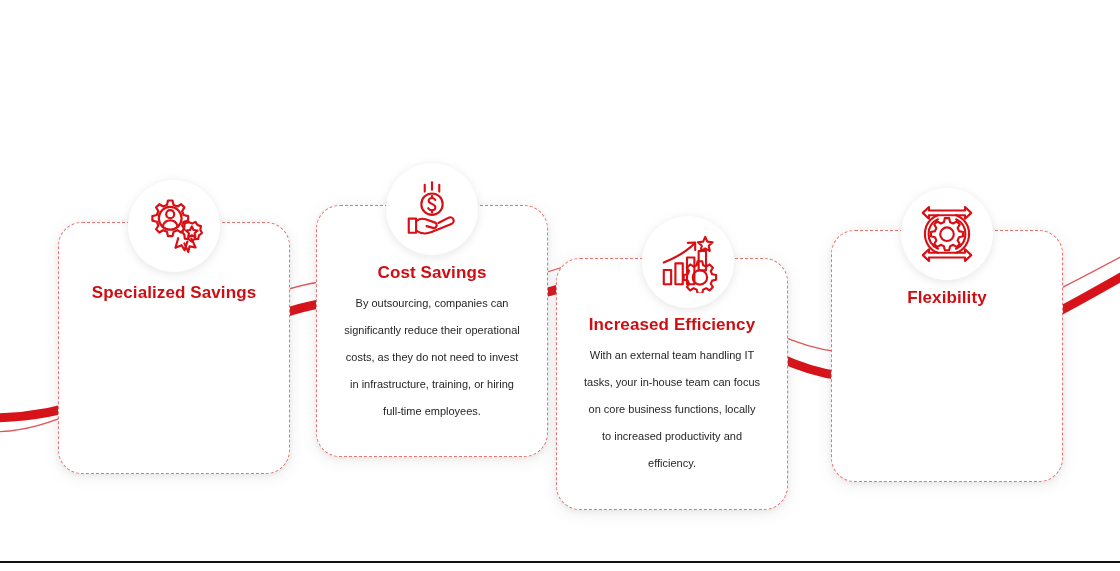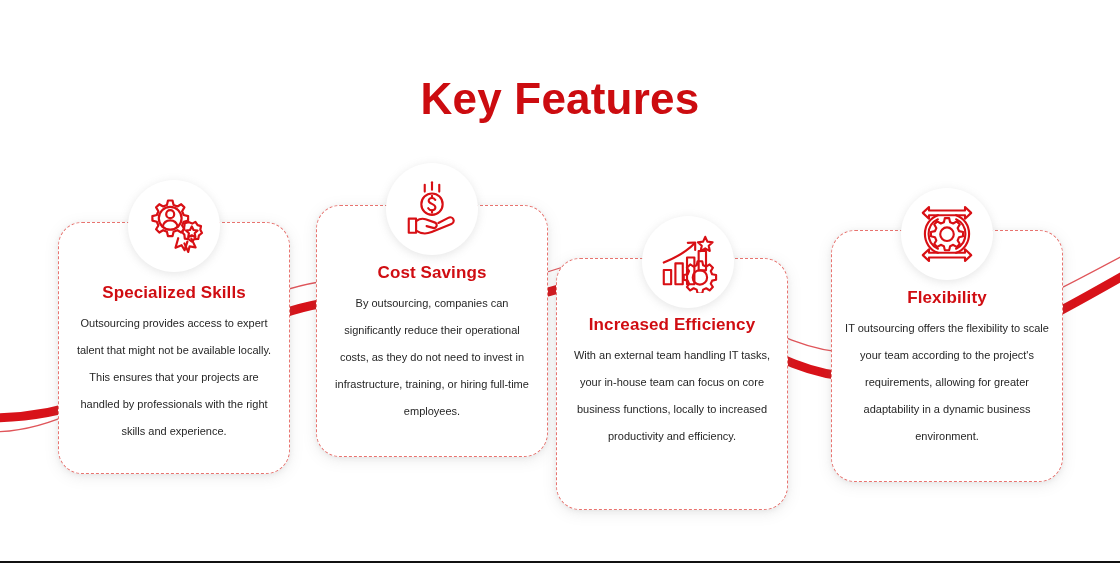--- a/index.html
+++ b/index.html
@@ -49,21 +49,21 @@
     border: 1.4px dashed #e8736f;
     border-radius: 24px;
     box-shadow: 0 3px 14px rgba(130,130,130,0.16),
                 0 1px 4px rgba(130,130,130,0.10);
     z-index: 4;
   }
 
   .card-inner {
     position: absolute;
     left: 0; right: 0;
-    padding: 0 12px;
+    padding: 0 26px;
     text-align: center;
   }
 
   .card-title {
     color: #d00d12;
     font-size: 17px;
     font-weight: bold;
     margin-bottom: 7px;
     letter-spacing: 0.1px;
     white-space: nowrap;
@@ -106,26 +106,24 @@
 
 <div id="stage">
 
   <svg id="ribbon-layer" viewBox="0 0 1120 571" preserveAspectRatio="none">
 
     <path d="M -10 432 C 90 432 150 352 260 300 C 360 253 470 300 560 268 C 660 233 760 360 860 352 C 960 344 1040 300 1130 252" fill="none" stroke="#e0555a" stroke-width="1.3"></path>
 
     <path d="M -10 418 C 90 418 152 374 262 322 C 362 275 470 318 562 288 C 664 255 762 384 862 376 C 962 368 1042 322 1130 272" fill="none" stroke="#d81219" stroke-width="9" stroke-linecap="butt"></path>
   </svg>
 
-  <div id="page-title">Key Features</div>
 
   <div class="card" style="left:58px; top:222px; width:232px; height:252px;">
     <div class="card-inner" style="top:60px;">
-      <div class="card-title">Specialized Skills</div>
-      <div class="card-body">Outsourcing provides access to expert talent that might not be available locally. This ensures that your projects are handled by professionals with the right skills and experience.</div>
+      <div class="card-title">Specialized Savings</div>
     </div>
   </div>
   <div class="icon-badge" style="left:128px; top:180px;">
     <svg width="64" height="64" viewBox="0 0 64 64" fill="none" stroke="#d80f14" stroke-width="2.2" stroke-linejoin="round" stroke-linecap="round">
 
       <path d="M26 6.5 L30.5 6.5 L31.6 10.9 L35.4 12.5 L39.2 10.2 L42.4 13.4 L40.1 17.2 L41.7 21 L46.1 22.1 L46.1 26.6
                L41.7 27.7 L40.1 31.5 L42.4 35.3 L39.2 38.5 L35.4 36.2 L31.6 37.8 L30.5 42.2 L26 42.2 L24.9 37.8
                L21.1 36.2 L17.3 38.5 L14.1 35.3 L16.4 31.5 L14.8 27.7 L10.4 26.6 L10.4 22.1 L14.8 21 L16.4 17.2
                L14.1 13.4 L17.3 10.2 L21.1 12.5 L24.9 10.9 Z"></path>
 
@@ -197,21 +195,20 @@
                L61 45.5 L61 50.3 L56.9 51.2 L55.5 54.4 L57.7 57.9 L54.3 61.3 L50.8 59.1 L47.6 60.5
                L46.7 64.6 L41.9 64.6 L41 60.5 L37.8 59.1 L34.3 61.3 L30.9 57.9 L33.1 54.4 L31.7 51.2
                L27.6 50.3 L27.6 45.5 L31.7 44.6 L33.1 41.4 L30.9 37.9 L34.3 34.5 L37.8 36.7 L41 35.3 Z"></path>
       <circle cx="44.3" cy="47.9" r="7.4"></circle>
     </svg>
   </div>
 
   <div class="card" style="left:831px; top:230px; width:232px; height:252px;">
     <div class="card-inner" style="top:57px;">
       <div class="card-title">Flexibility</div>
-      <div class="card-body">IT outsourcing offers the flexibility to scale your team according to the project's requirements, allowing for greater adaptability in a dynamic business environment.</div>
     </div>
   </div>
   <div class="icon-badge" style="left:901px; top:188px;">
     <svg width="62" height="62" viewBox="0 0 64 64" fill="none" stroke="#d80f14" stroke-width="2.2" stroke-linejoin="round" stroke-linecap="round">
 
       <path d="M13.4 4.2 L7 10.2 L13.4 16.2 L13.4 12.6 L50.6 12.6 L50.6 16.2 L57 10.2 L50.6 4.2 L50.6 7.8 L13.4 7.8 Z"></path>
 
       <path d="M13.4 47.8 L7 53.8 L13.4 59.8 L13.4 56.2 L50.6 56.2 L50.6 59.8 L57 53.8 L50.6 47.8 L50.6 51.4 L13.4 51.4 Z"></path>
 
       <path d="M22.6 12.6 C14.4 15.5 9.2 23.2 9.2 32 C9.2 40.8 14.4 48.5 22.6 51.4"></path>

